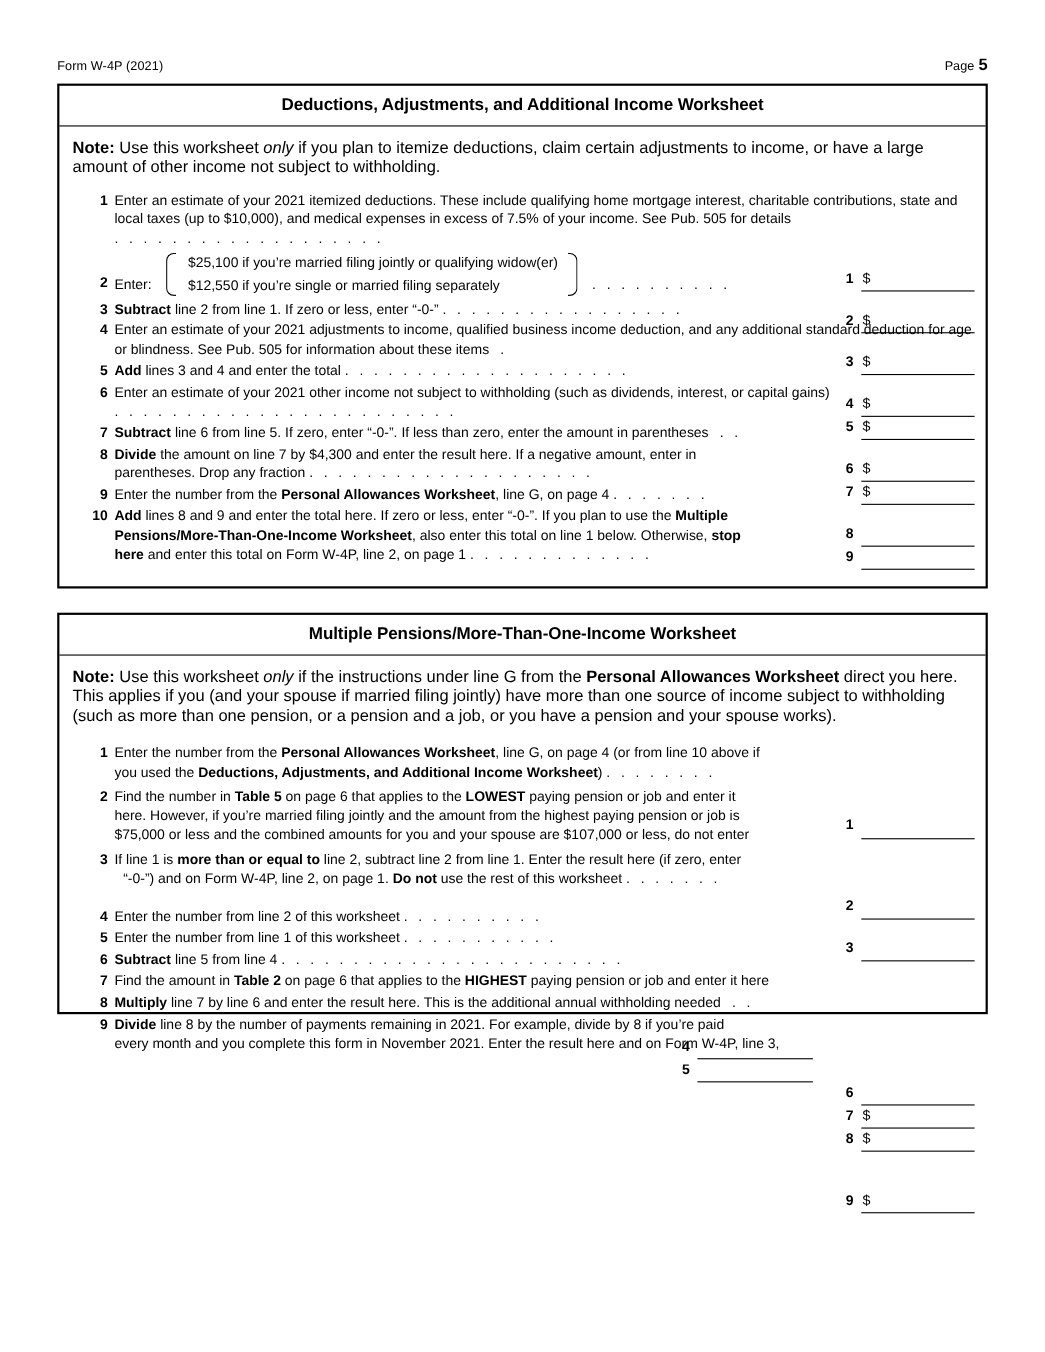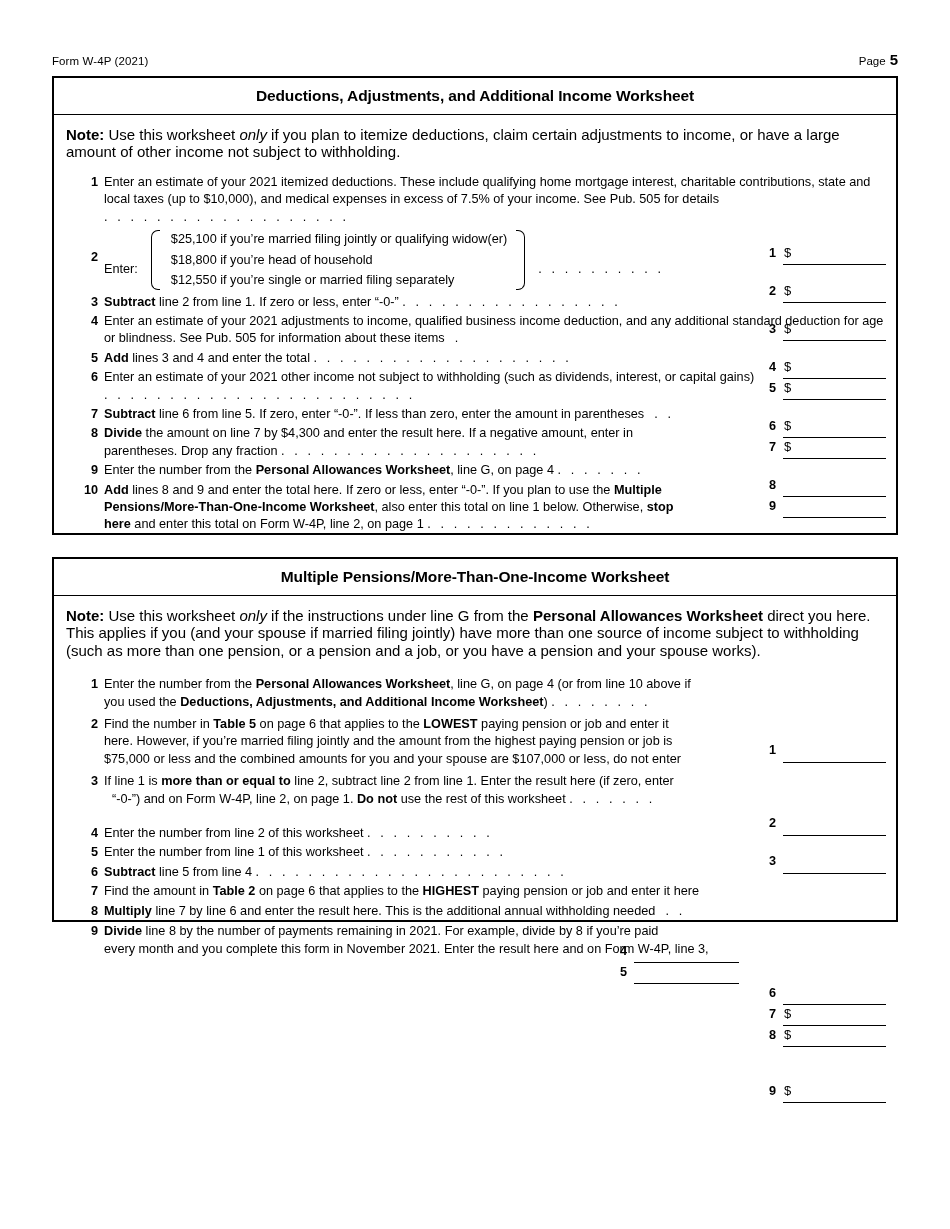--- a/index.html
+++ b/index.html
@@ -197,21 +197,20 @@
         </div>
 
         <div class="row" style="padding-left:24px; margin-top:3px;">
           <div class="num" style="padding-top:20px;">2</div>
           <div class="body">
             <div class="brace-wrap">
               <span class="brace-label">Enter:</span>
               <span class="brace-left" style="margin-left:10px;"></span>
               <div class="brace-items">
                 <div>$25,100 if you’re married filing jointly or qualifying widow(er)</div>
-                <div>$18,800 if you’re head of household</div>
                 <div>$12,550 if you’re single or married filing separately</div>
               </div>
               <span class="brace-right"></span>
               <span class="leader" style="padding-top:20px; margin-left:10px;">. . . . . . . . . .</span>
             </div>
           </div>
         </div>
 
         <div class="row" style="padding-left:24px; margin-top:3px;">
           <div class="num">3</div>

